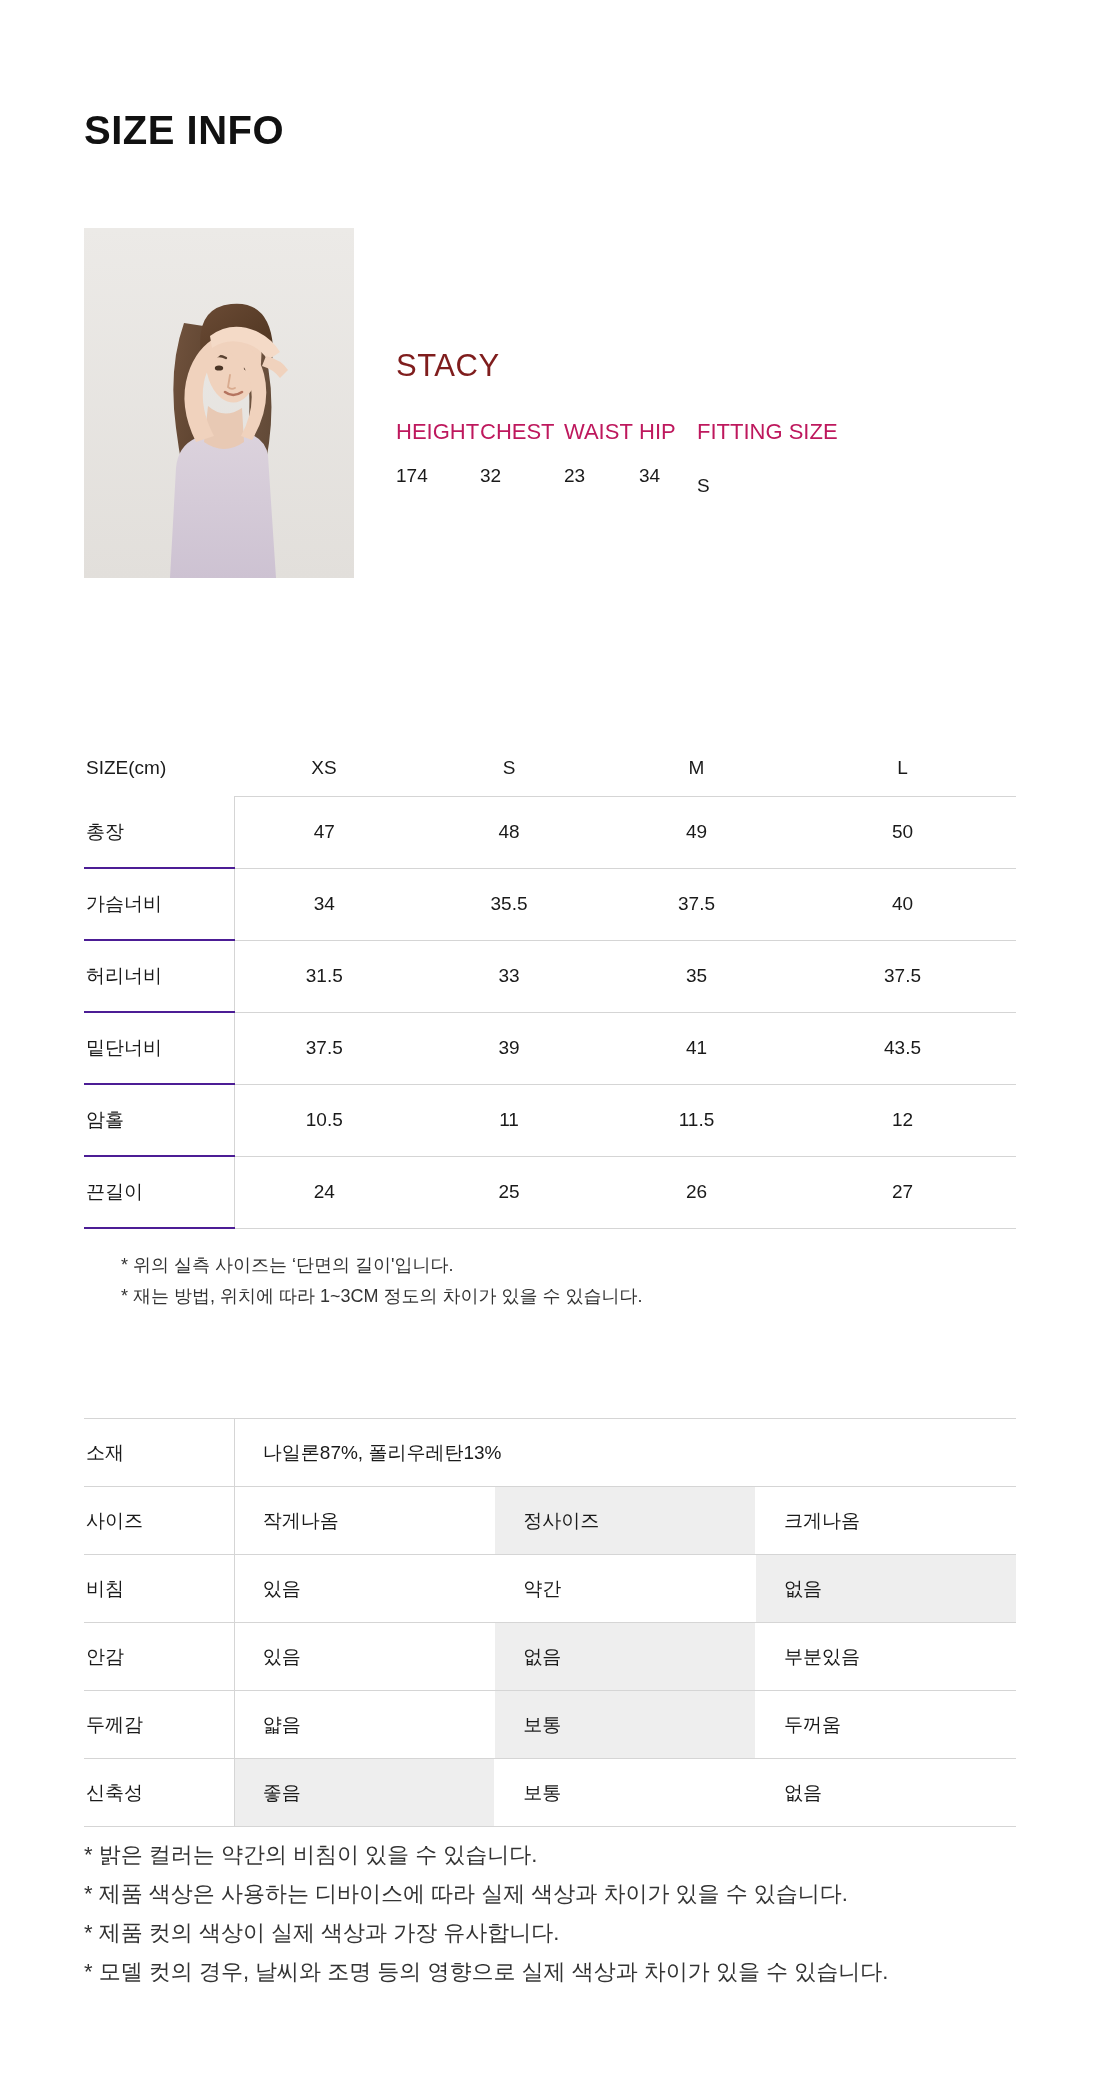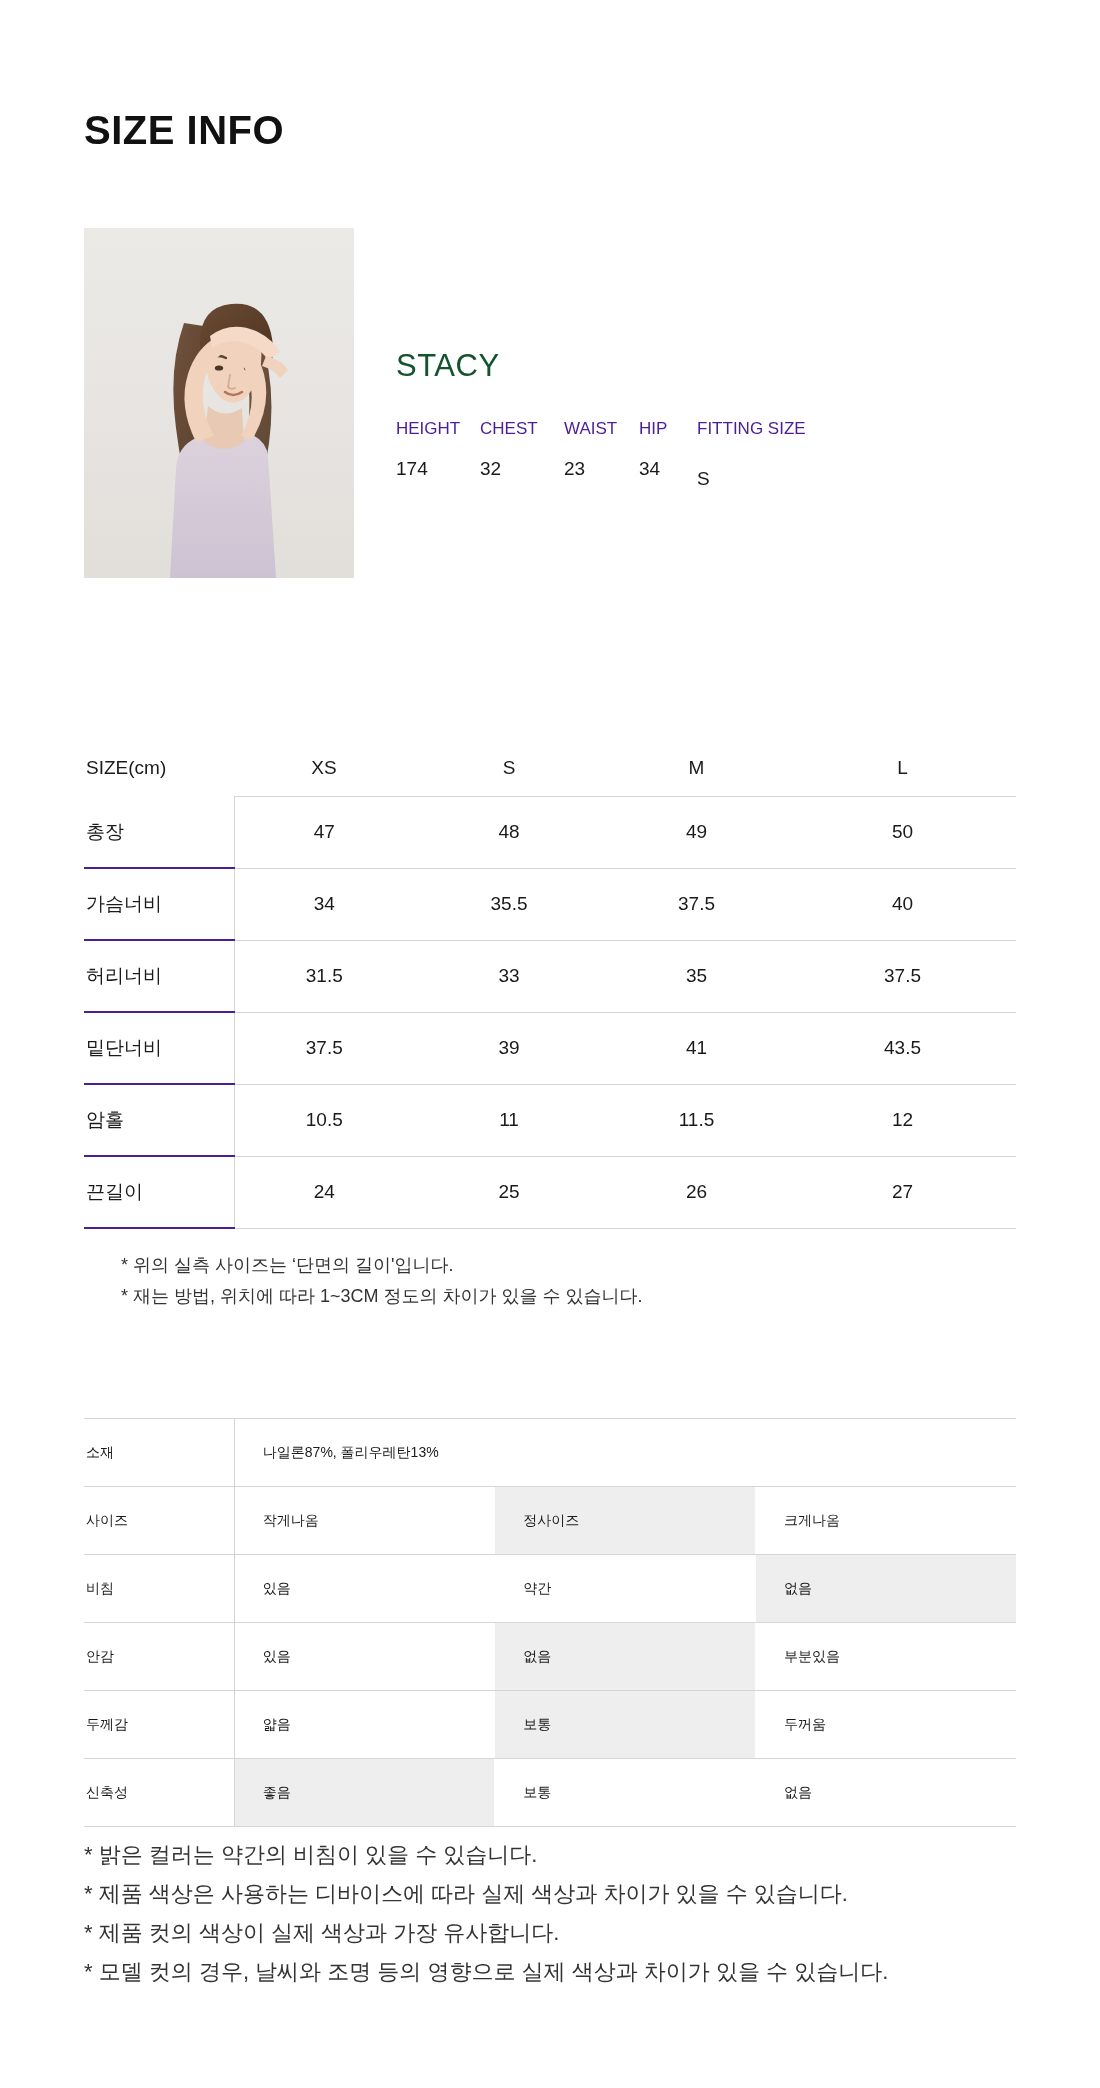--- a/index.html
+++ b/index.html
@@ -53,35 +53,35 @@
 
   .model-info {
     position: absolute;
     left: 312px;
     top: 120px;
     width: 620px;
   }
   .model-name {
     font-size: 31px;
     font-weight: normal;
-    color: #14532d;
+    color: #7f1d1d;
     letter-spacing: 0.5px;
     margin-bottom: 34px;
   }
   .measure-row {
     display: flex;
     align-items: flex-start;
   }
   .measure-col {
     display: flex;
     flex-direction: column;
   }
   .measure-label {
-    font-size: 17px;
-    color: #4c1d95;
+    font-size: 22px;
+    color: #be185d;
     line-height: 1.3;
     white-space: nowrap;
   }
   .measure-value {
     font-size: 19px;
     color: #1a1a1a;
     margin-top: 17px;
     line-height: 1.3;
     white-space: nowrap;
   }
@@ -154,21 +154,21 @@
 
   
   .fabric-table {
     position: absolute;
     left: 84px;
     top: 1418px;
     width: 932px;
     border-collapse: collapse;
   }
   .fabric-table td {
-    font-size: 14px;
+    font-size: 19px;
     color: #1a1a1a;
     height: 68px;
     vertical-align: middle;
     border-bottom: 1px solid #d5d5d5;
     padding: 0 0 0 28px;
   }
   .fabric-table tr:first-child td {
     border-top: 1px solid #d5d5d5;
   }
   .fabric-table td.f-label {

